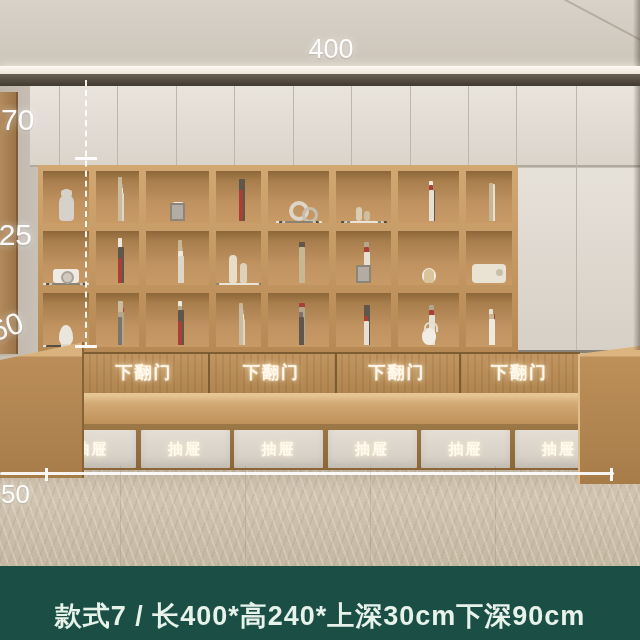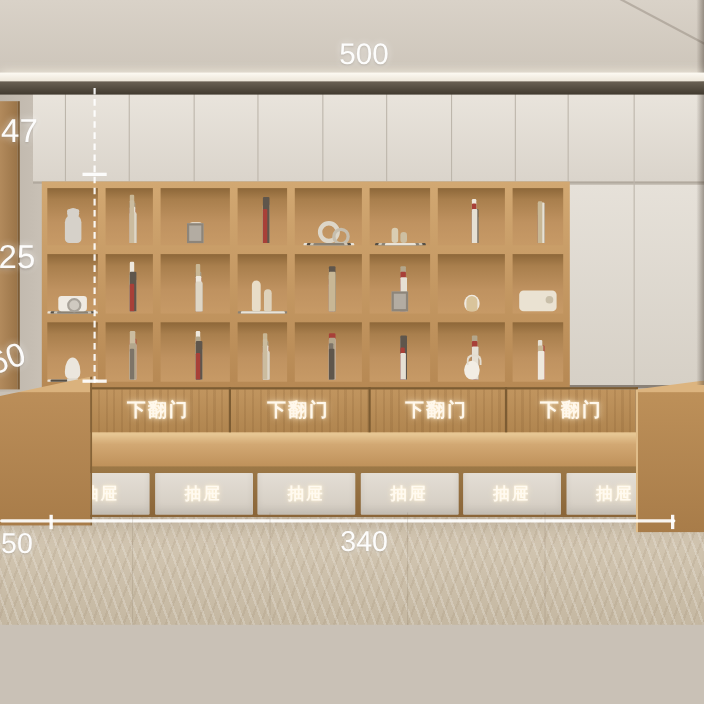--- a/index.html
+++ b/index.html
@@ -398,24 +398,26 @@
   <div class="led-strip"></div>
   <div class="shadow-band"></div>
 
   <div class="vline"></div>
   <div class="htick" style="top:157px;"></div>
   <div class="htick" style="top:345px;"></div>
   <div class="bline"></div>
   <div class="vtick" style="left:45px;"></div>
   <div class="vtick" style="left:610px;"></div>
 
-  <div class="dim-text dim-top">500</div>
-  <div class="dim-text dim-55">47</div>
+  <div class="dim-text dim-top">400</div>
+  <div class="dim-text dim-55">70</div>
   <div class="dim-text dim-125">125</div>
   <div class="dim-text dim-60">60</div>
   <div class="dim-text dim-30">50</div>
-  <div class="dim-text dim-340">340</div>
-
+
+  <div class="caption-band">
+    <div class="caption-text">款式7 / 长400*高240*上深30cm下深90cm</div>
+  </div>
 <div class="carpet-seam" style="left: 120px;"></div>
     <div class="carpet-seam" style="left: 245px;"></div>
     <div class="carpet-seam" style="left: 370px;"></div>
     <div class="carpet-seam" style="left: 495px;"></div>
   </div>
 
 </body></html>

